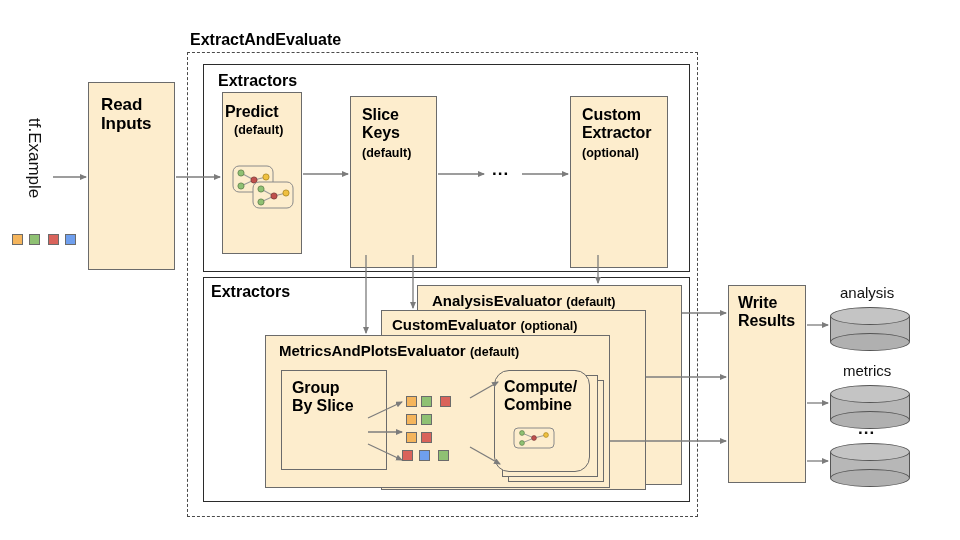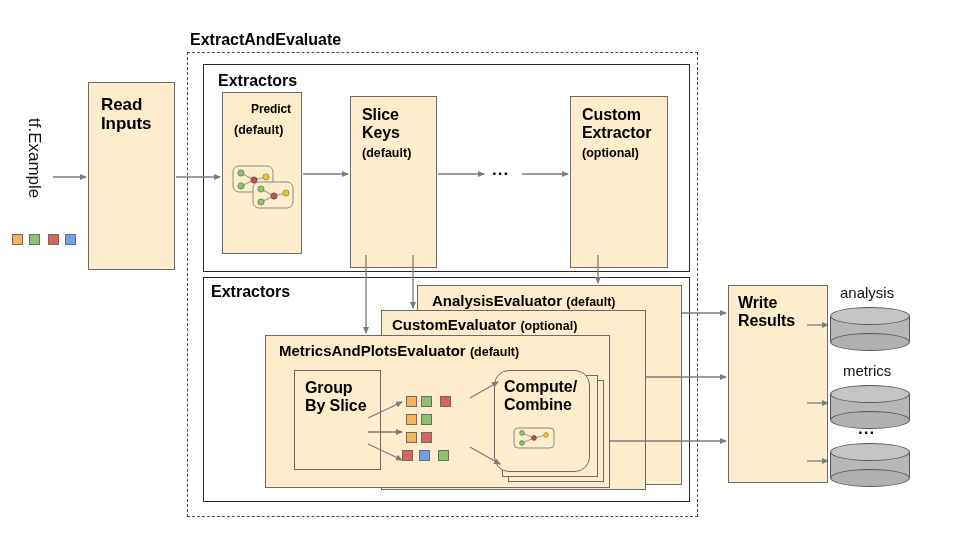--- a/index.html
+++ b/index.html
@@ -71,21 +71,21 @@
     <span>ExtractAndEvaluate</span>
   </div>
   <div class="abs dashbox" style="left:187px;top:52px;width:511px;height:465px;"></div>
 
   <div class="abs plainbox" style="left:203px;top:64px;width:487px;height:208px;"></div>
   <div class="abs ttl" style="left:218px;top:72px;font-size:16px;">
     <span>Extractors</span>
   </div>
 
   <div class="abs fillbox" style="left:222px;top:92px;width:80px;height:162px;">
-    <div class="lbl" style="position:absolute;left:28px;top:10px;font-size:12px;">
+    <div class="lbl" style="position:absolute;left:2px;top:10px;font-size:16px;">
       <span>Predict</span>
     </div>
     <div class="sub" style="position:absolute;left:11px;top:30px;">
       <span>(default)</span>
     </div>
 
     <div style="position:absolute;left:9px;top:72px;width:64px;height:46px;">
       <svg width="64" height="46" viewBox="0 0 64 46">
         <rect x="1" y="1" width="40" height="26" rx="6" fill="#fdedcd" stroke="#8a8a8a" stroke-width="1"></rect>
         <line x1="9" y1="8" x2="22" y2="15" stroke="#9a9a9a" stroke-width="1.1"></line>
@@ -150,21 +150,21 @@
     </div>
   </div>
 
   <div class="abs fillbox" style="left:265px;top:335px;width:345px;height:153px;">
     <div class="ev-title" style="position:absolute;left:13px;top:6px;">
       <span>MetricsAndPlotsEvaluator</span>
       <span class="opt">(default)</span>
     </div>
   </div>
 
-  <div class="abs fillbox" style="left:294px;top:370px;width:87px;height:100px;">
+  <div class="abs fillbox" style="left:281px;top:370px;width:106px;height:100px;">
     <div class="lbl" style="position:absolute;left:10px;top:8px;font-size:16px;">
       <span>Group</span><br>
       <span>By Slice</span>
     </div>
   </div>
 
   <div class="abs" style="left:406px;top:396px;width:60px;height:62px;">
     <span class="sw or" style="left:0px;top:0px;"></span>
     <span class="sw gr" style="left:15px;top:0px;"></span>
     <span class="sw rd" style="left:34px;top:0px;"></span>
@@ -194,21 +194,21 @@
         <line x1="9" y1="16" x2="21" y2="11" stroke="#9a9a9a" stroke-width="1"></line>
         <line x1="21" y1="11" x2="33" y2="8" stroke="#9a9a9a" stroke-width="1"></line>
         <circle cx="9" cy="6" r="2.4" fill="#8fc173" stroke="#5f7f4a" stroke-width="0.7"></circle>
         <circle cx="9" cy="16" r="2.4" fill="#8fc173" stroke="#5f7f4a" stroke-width="0.7"></circle>
         <circle cx="21" cy="11" r="2.4" fill="#c0504d" stroke="#7c3b38" stroke-width="0.7"></circle>
         <circle cx="33" cy="8" r="2.4" fill="#f0c040" stroke="#a9861e" stroke-width="0.7"></circle>
       </svg>
     </div>
   </div>
 
-  <div class="abs fillbox" style="left:728px;top:285px;width:100px;height:198px;">
+  <div class="abs fillbox" style="left:728px;top:285px;width:78px;height:198px;">
     <div class="lbl" style="position:absolute;left:9px;top:8px;font-size:16px;">
       <span>Write</span><br>
       <span>Results</span>
     </div>
   </div>
 
   <div class="cyl-cap" style="left:840px;top:284px;">
     <span>analysis</span>
   </div>
   <div class="cyl" style="left:830px;top:307px;width:80px;height:44px;">

